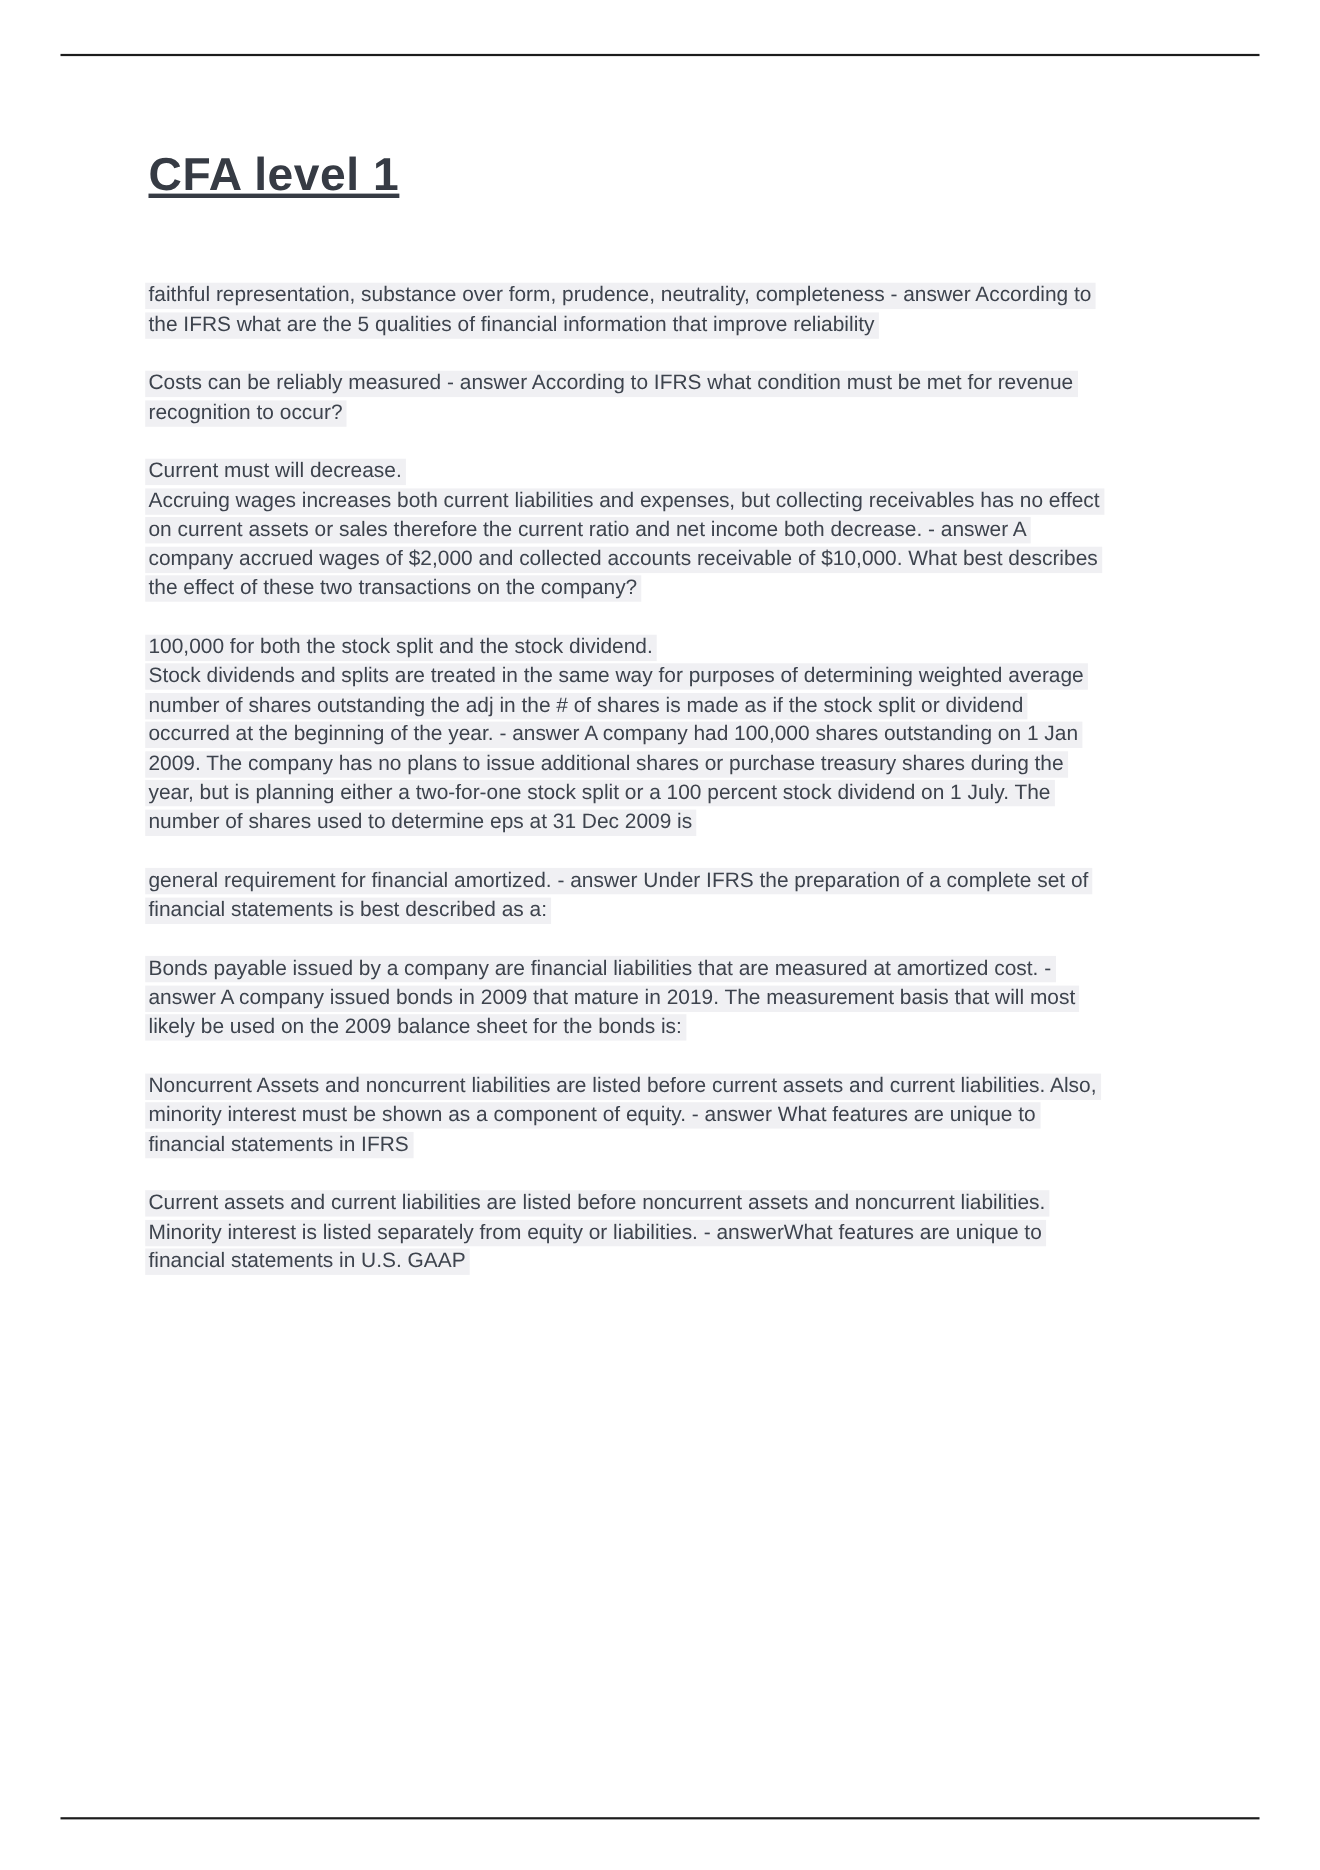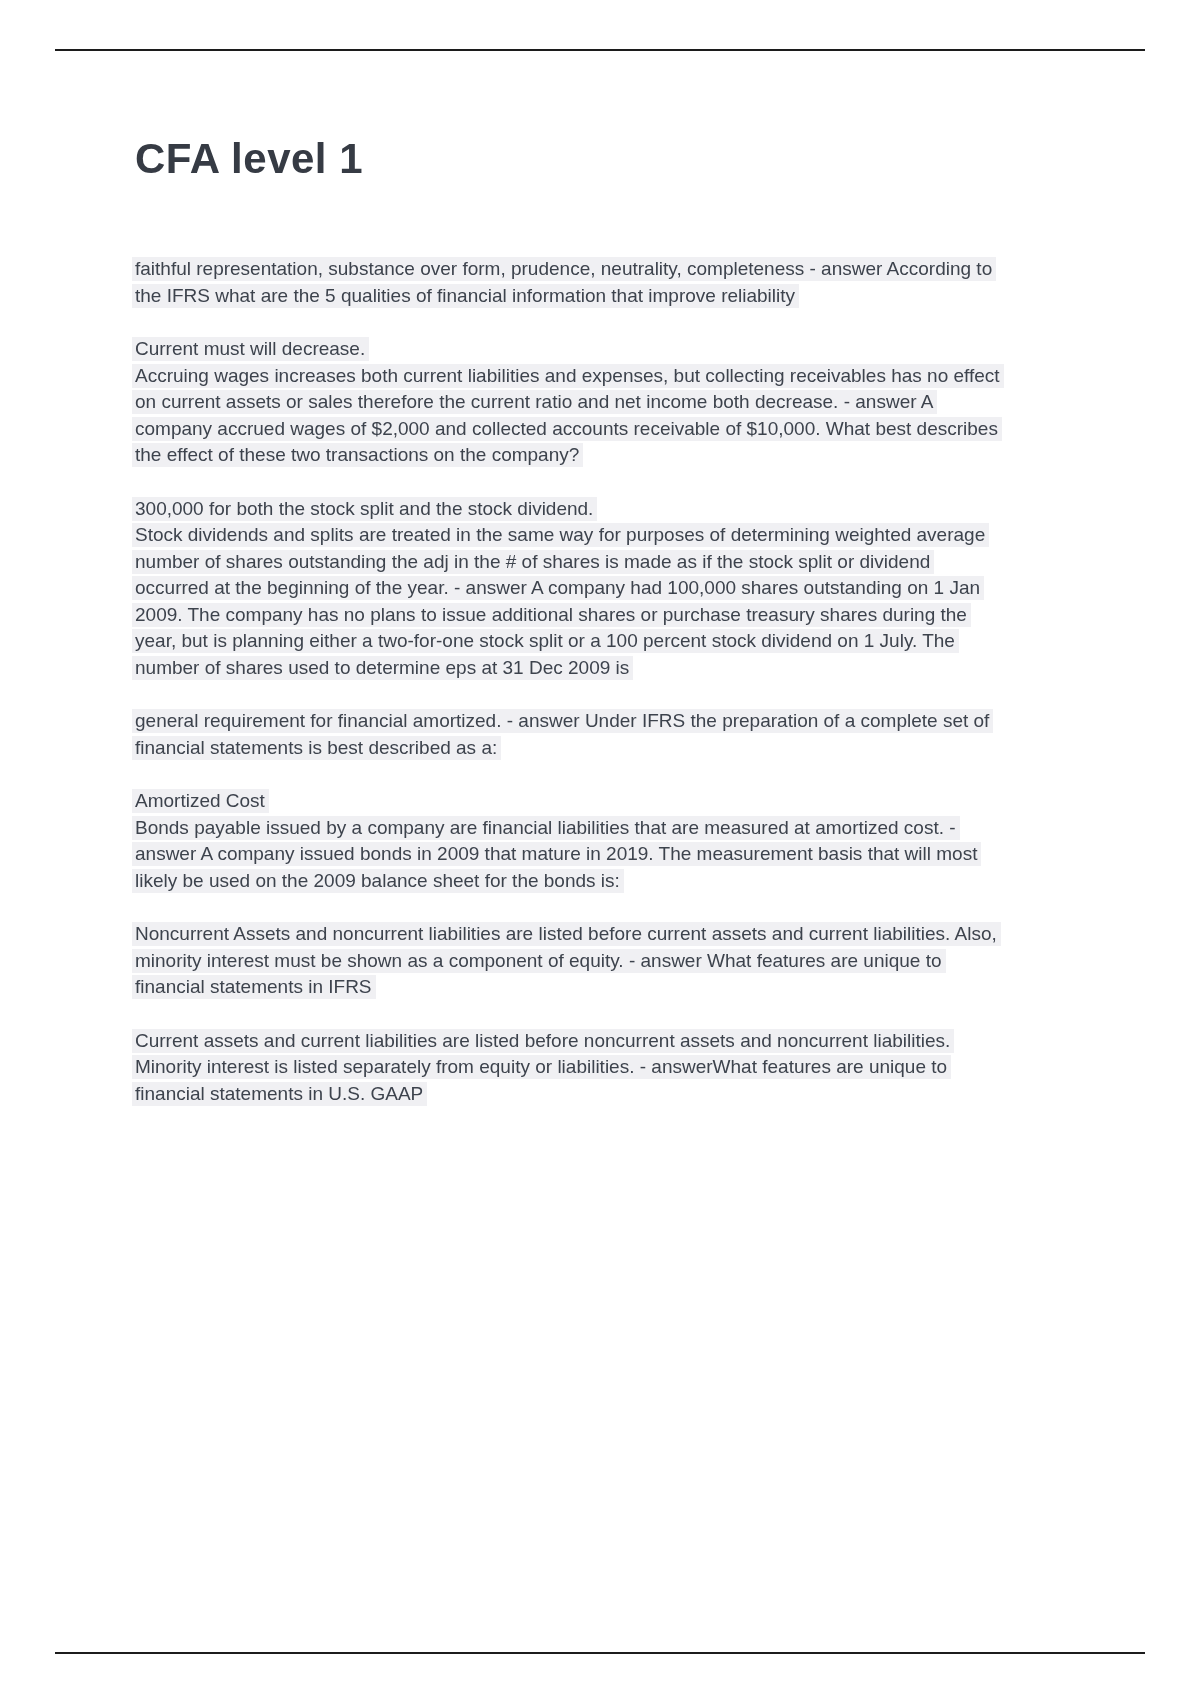--- a/index.html
+++ b/index.html
@@ -31,20 +31,21 @@
     width: 872px;
   }
   h1.doc-title {
     margin: 0;
     padding: 0;
     margin-top: 135px;
     font-size: 42px;
     font-weight: bold;
     color: #363b44;
     letter-spacing: 0.5px;
+    text-decoration: underline;
   }
   .paras {
     margin-top: 73px;
   }
   .para {
     margin: 14px 0 27px 0;
     font-size: 19px;
     line-height: 26.5px;
     color: #3d434d;
   }
@@ -64,32 +65,34 @@
 
 <div class="rule rule-top"></div>
 
 <div class="page-inner">
   <h1 class="doc-title">CFA level 1</h1>
   <div class="paras">
       <div class="para">
         <div class="seg"><span class="hl">faithful representation, substance over form, prudence, neutrality, completeness - answer According to the IFRS what are the 5 qualities of financial information that improve reliability</span></div>
       </div>
       <div class="para">
+        <div class="seg"><span class="hl">Costs can be reliably measured - answer According to IFRS what condition must be met for revenue recognition to occur?</span></div>
+      </div>
+      <div class="para">
         <div class="seg"><span class="hl">Current must will decrease.</span></div>
         <div class="seg"><span class="hl">Accruing wages increases both current liabilities and expenses, but collecting receivables has no effect on current assets or sales therefore the current ratio and net income both decrease. - answer A company accrued wages of $2,000 and collected accounts receivable of $10,000. What best describes the effect of these two transactions on the company?</span></div>
       </div>
       <div class="para">
-        <div class="seg"><span class="hl">300,000 for both the stock split and the stock dividend.</span></div>
+        <div class="seg"><span class="hl">100,000 for both the stock split and the stock dividend.</span></div>
         <div class="seg"><span class="hl">Stock dividends and splits are treated in the same way for purposes of determining weighted average number of shares outstanding the adj in the # of shares is made as if the stock split or dividend occurred at the beginning of the year. - answer A company had 100,000 shares outstanding on 1 Jan 2009. The company has no plans to issue additional shares or purchase treasury shares during the year, but is planning either a two-for-one stock split or a 100 percent stock dividend on 1 July. The number of shares used to determine eps at 31 Dec 2009 is</span></div>
       </div>
       <div class="para">
         <div class="seg"><span class="hl">general requirement for financial amortized. - answer Under IFRS the preparation of a complete set of financial statements is best described as a:</span></div>
       </div>
       <div class="para">
-        <div class="seg"><span class="hl">Amortized Cost</span></div>
         <div class="seg"><span class="hl">Bonds payable issued by a company are financial liabilities that are measured at amortized cost. - answer A company issued bonds in 2009 that mature in 2019. The measurement basis that will most likely be used on the 2009 balance sheet for the bonds is:</span></div>
       </div>
       <div class="para">
         <div class="seg"><span class="hl">Noncurrent Assets and noncurrent liabilities are listed before current assets and current liabilities. Also, minority interest must be shown as a component of equity. - answer What features are unique to financial statements in IFRS</span></div>
       </div>
       <div class="para">
         <div class="seg"><span class="hl">Current assets and current liabilities are listed before noncurrent assets and noncurrent liabilities. Minority interest is listed separately from equity or liabilities. - answerWhat features are unique to financial statements in U.S. GAAP</span></div>
       </div>
     </div>
 </div>

